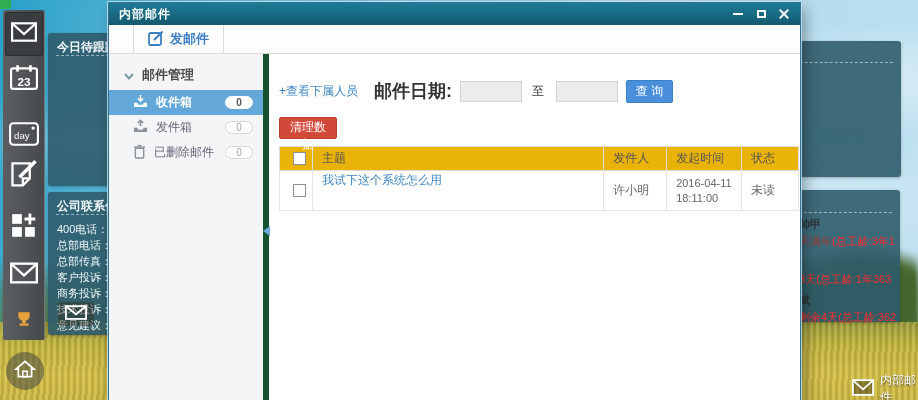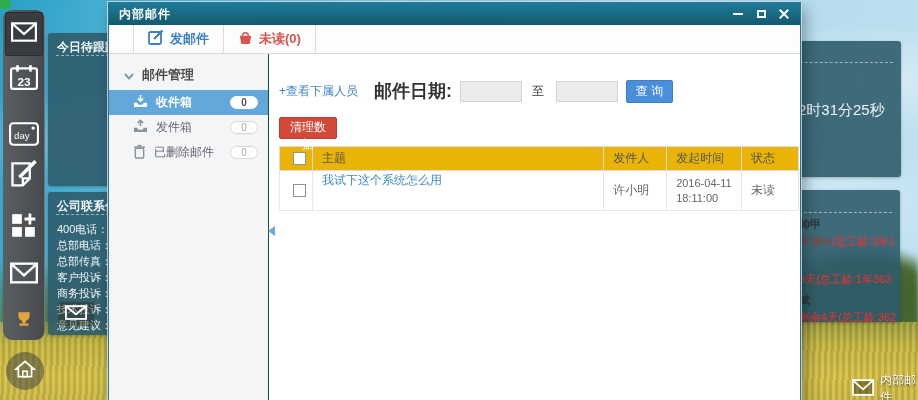--- a/index.html
+++ b/index.html
@@ -39,21 +39,21 @@
   #panel-countdown{left:470px;top:41px;width:431px;height:136px;}
   #panel-countdown .time{position:absolute;left:328px;top:60px;font-size:15px;color:#eef5f8;}
   #panel-anniv{left:470px;top:190px;width:430px;height:132px;}
   #panel-anniv .entries{position:absolute;left:318px;top:26px;font-size:11px;}
   .ann-name{height:17px;line-height:17px;color:#2e3438;font-weight:bold;}
   .ann-detail{height:16px;line-height:16px;margin-bottom:5px;}
   .ann-d1{color:#9c3c30;}
   .ann-d2{color:#ff2b2b;}
 
   
-  #dock{position:absolute;left:3px;top:10px;width:42px;height:330px;z-index:5;border-radius:9px;
+  #dock{position:absolute;left:3px;top:10px;width:42px;height:330px;z-index:5;border-radius:2px;
     background:linear-gradient(90deg,#5b5f61,#464a4c);border-right:1px solid rgba(255,255,255,.14);}
   .dock-item{position:absolute;left:0;width:42px;display:flex;align-items:center;justify-content:center;}
   .dock-sel{left:2px;width:38px;height:44px;background:#393d3f;border:1px solid #2a2d2f;border-radius:2px;}
   .tray-chip{position:absolute;z-index:5;display:flex;align-items:center;justify-content:center;}
   #chip-envelope{left:58px;top:302px;width:36px;height:24px;background:rgba(45,38,20,.4);border-radius:3px;}
   #home-btn{position:absolute;left:6px;top:352px;width:38px;height:38px;border-radius:50%;
     background:rgba(70,72,66,.55);display:flex;align-items:center;justify-content:center;z-index:5;}
 
   
   #taskbar{position:absolute;left:377px;top:2px;height:25px;display:flex;align-items:center;
@@ -86,25 +86,25 @@
   .wc-max i{display:block;width:9px;height:8px;border:2px solid #fff;}
   .wc-close{position:relative;}
   .wc-close i,.wc-close i::after{display:block;width:12px;height:2px;background:#fff;transform:rotate(45deg);content:"";}
   .wc-close i::after{transform:rotate(-90deg);}
 
   #toolbar{height:29px;background:#fdfdfd;border-bottom:1px solid #dcdcdc;display:flex;align-items:stretch;}
   .btn-group{margin-left:24px;display:flex;}
   .tb-btn{display:flex;align-items:center;gap:6px;padding:0 14px;font-size:13px;font-weight:bold;
     border-left:1px solid #d8dde2;cursor:pointer;}
   .tb-btn:last-child{border-right:1px solid #d8dde2;}
-  .tb-compose{color:#3b7fc4;font-family:Liberation Serif, serif;}
+  .tb-compose{color:#3b7fc4;}
   .tb-unread{color:#d9534f;}
 
   #winbody{display:flex;height:347px;}
-  #sidebar{width:160px;background:#f4f5f6;border-right:1px solid #14532d;position:relative;padding-top:6px;}
+  #sidebar{width:160px;background:#f4f5f6;border-right:6px solid #14532d;position:relative;padding-top:6px;}
   .side-sec{display:flex;align-items:center;gap:8px;padding:6px 0 6px 15px;font-size:13px;
     font-weight:bold;color:#4a4a4a;cursor:pointer;}
   .side-item{height:25px;display:flex;align-items:center;gap:8px;padding-left:24px;font-size:12px;
     color:#667;cursor:pointer;}
   .side-item .badge{margin-left:auto;margin-right:10px;min-width:28px;height:13px;border-radius:7px;
     background:#fff;border:1px solid #d6d6d6;color:#a5a5a5;font-size:10px;line-height:12px;text-align:center;}
   .side-item.sel{background:#64a7d9;color:#fff;font-weight:bold;}
   .side-item.sel .badge{border-color:#fff;color:#556;}
   #collapse-arrow{position:absolute;right:-7px;top:172px;width:0;height:0;
     border-top:5px solid transparent;border-bottom:5px solid transparent;border-right:7px solid #6fa6dc;}
@@ -155,21 +155,20 @@
       <div>总部传真：05</div>
       <div>客户投诉：ke</div>
       <div>商务投诉：pa</div>
       <div>技术投诉：zh</div>
       <div>意见建议：zh</div>
     </div>
   </div>
 
   <div class="panel" id="panel-countdown">
     <div class="dash" style="top:21px"></div>
-    <div class="time">2时31分25秒</div>
   </div>
 
   <div class="panel" id="panel-anniv">
     <div class="dash" style="top:22px"></div>
     <div class="entries">
       <div class="ann-name">赵帅甲</div>
       <div class="ann-detail">
         <span class="ann-d1">今天满年</span><span class="ann-d2">(总工龄:3年1天)</span>
       </div>
       <div class="ann-name"></div>
@@ -321,29 +320,20 @@
     <div id="toolbar">
       <div class="btn-group">
         <div class="tb-btn tb-compose">
           <span>
             <svg width="16" height="16" viewBox="0 0 16 16">
                 <rect x="1" y="3" width="12" height="12" rx="1.5" fill="none" stroke="#3b7fc4" stroke-width="1.8"></rect>
                 <line x1="6" y1="10" x2="14.5" y2="1.5" stroke="#3b7fc4" stroke-width="2.2"></line>
               </svg>
           </span>
           <span>发邮件</span>
-        </div>
-        <div class="tb-btn tb-unread">
-          <span>
-            <svg width="15" height="14" viewBox="0 0 16 14">
-                <path d="M5 4.5 a3 3 0 0 1 6 0" fill="none" stroke="#d9534f" stroke-width="1.6"></path>
-                <path d="M2 4.5 h12 l-1.5 9 h-9 z" fill="#d9534f"></path>
-              </svg>
-          </span>
-          <span>未读(0)</span>
         </div>
       </div>
     </div>
 
     <div id="winbody">
       <div id="sidebar">
         <div class="side-sec">
           <span>
             <svg width="10" height="7" viewBox="0 0 10 7">
                 <path d="M1 1 L5 5.5 L9 1" fill="none" stroke="#7f9aa8" stroke-width="2"></path>

